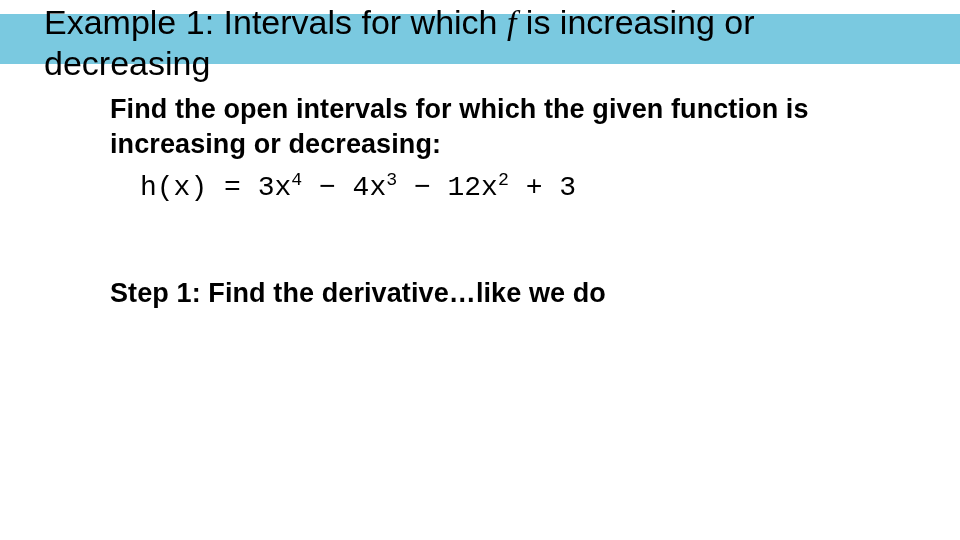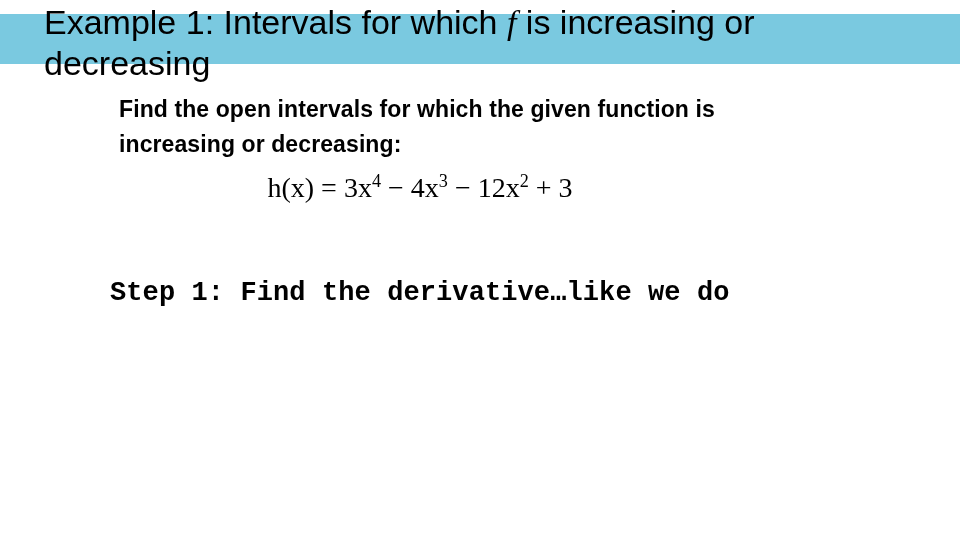--- a/index.html
+++ b/index.html
@@ -23,43 +23,41 @@
   .title-text .ital { font-style: italic; font-family: "Times New Roman", Times, serif; }
   .content {
     position: absolute;
     left: 110px; top: 92px;
     width: 720px;
   }
   .prompt {
     font-family: Arial, Helvetica, sans-serif;
     font-weight: 800;
     font-stretch: condensed;
-    font-size: 23px;
+    font-size: 27px;
     line-height: 35px;
     letter-spacing: 0.1px;
     color: #000;
-    margin-left: 9px;
   }
   .eqn {
-    font-family: Liberation Serif, serif;
+    font-family: Liberation Mono, monospace;
     font-size: 28px;
     line-height: 40px;
     color: #000;
     margin-top: 6px;
-    text-align: center;
     width: 560px;
     margin-left: 30px;
     white-space: nowrap;
   }
   .eqn sup { font-size: 0.65em; vertical-align: super; line-height: 0; }
   .step {
     margin-top: 70px;
   }
   .step-label {
-    font-family: Liberation Mono, monospace;
+    font-family: Liberation Sans, sans-serif;
     font-weight: 800;
     font-stretch: condensed;
     font-size: 27px;
     letter-spacing: 0.1px;
     color: #000;
   }
   .prime { font-size: 0.85em; vertical-align: 2px; }
 </style>
 </head>
 <body>

